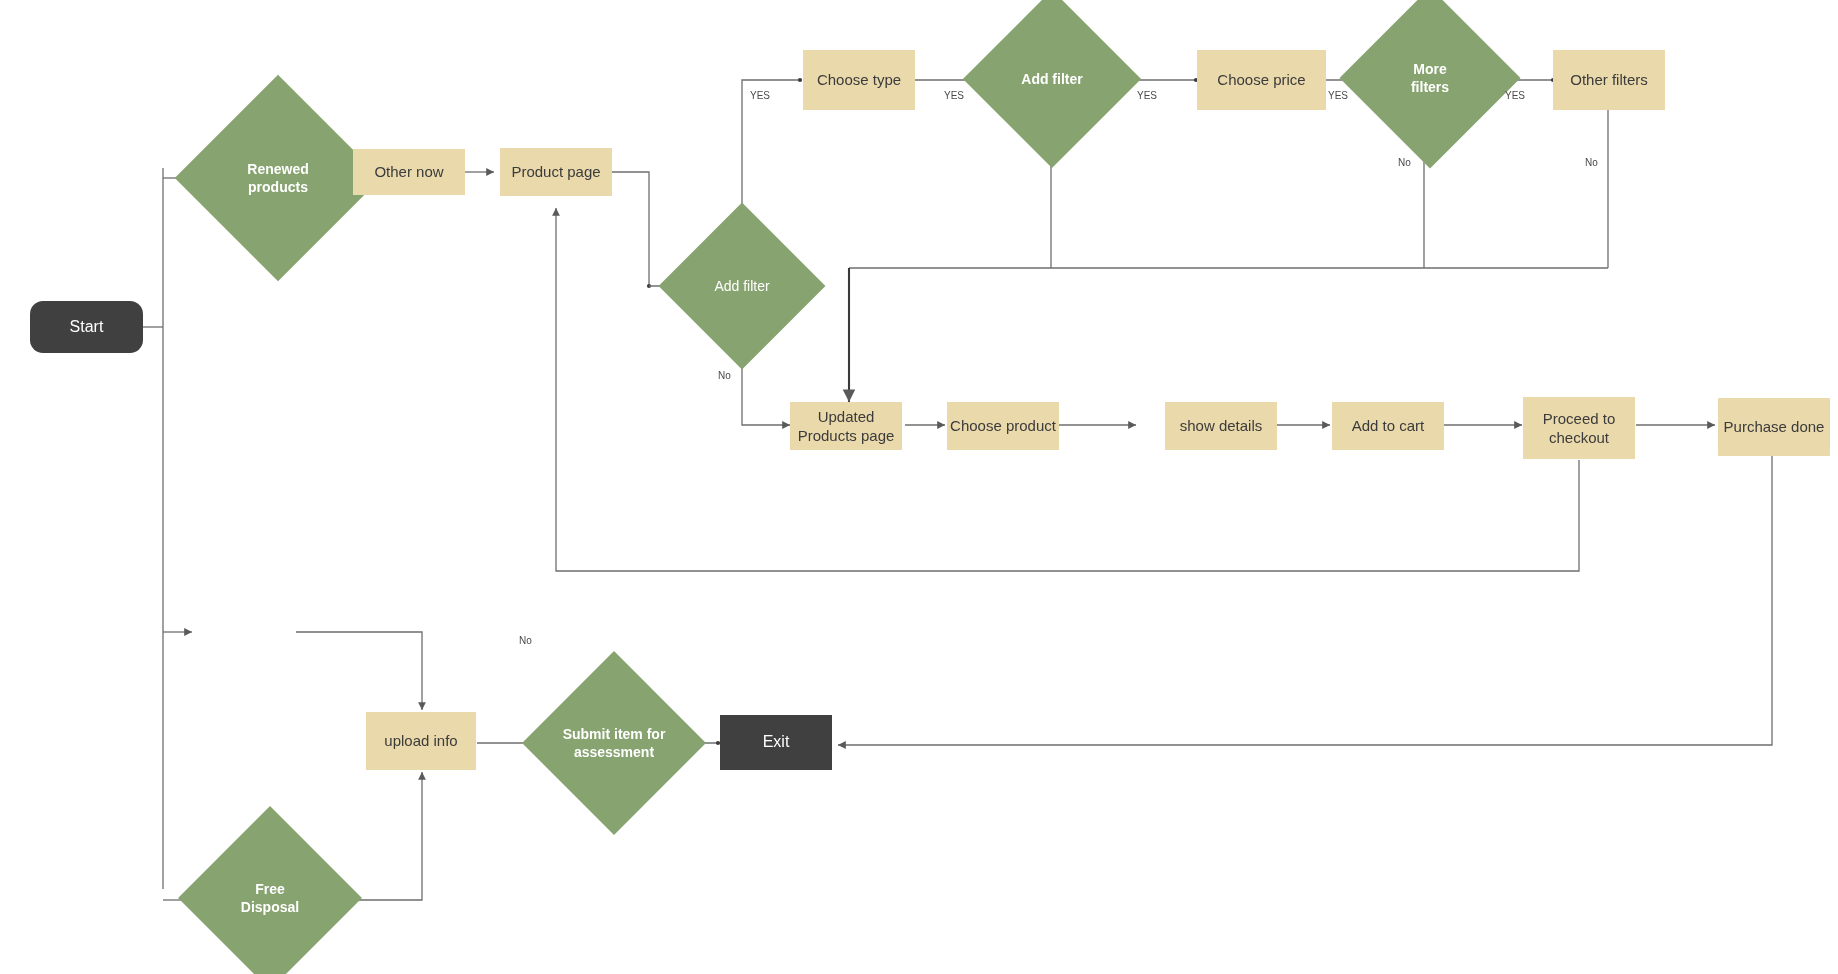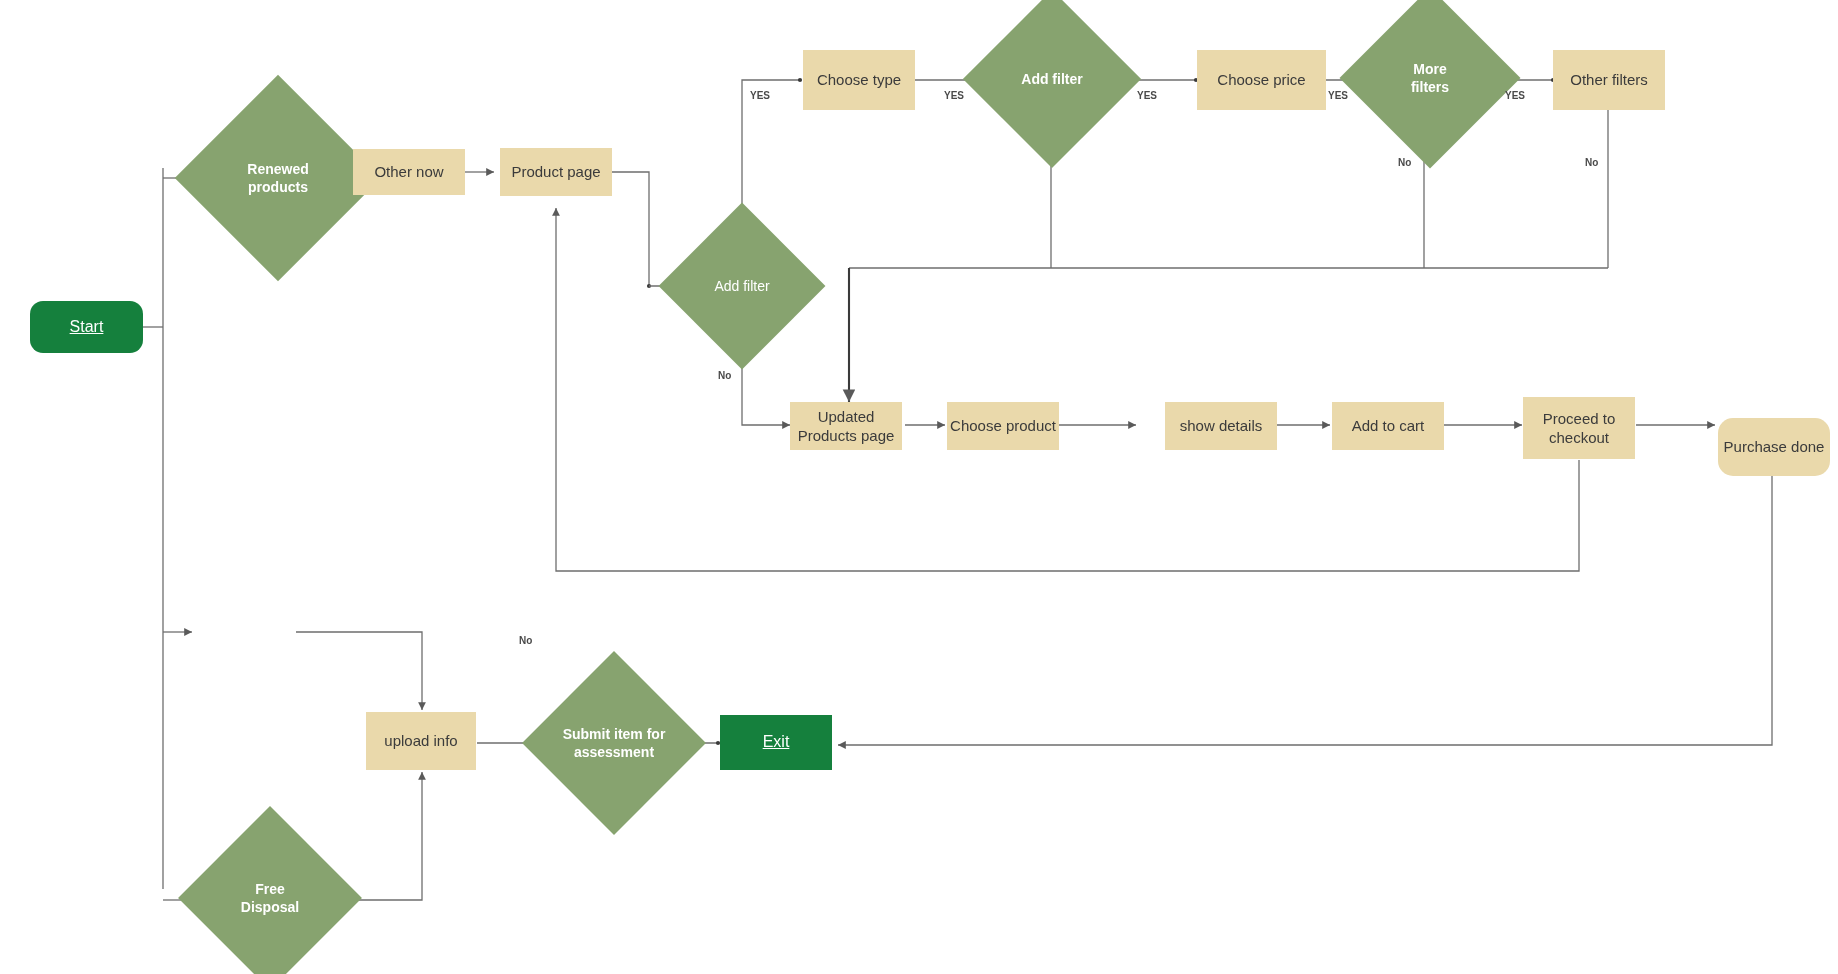--- a/index.html
+++ b/index.html
@@ -29,26 +29,25 @@
     align-items: center;
     justify-content: center;
     text-align: center;
     line-height: 1.28;
   }
   .node-process {
     background: #ead9ab;
     color: #3b3b3b;
     font-size: 15px;
   }
-  .node-process.rounded { border-radius: 15px; margin-top: 20px; }
+  .node-process.rounded { border-radius: 1px; }
   .node-terminal {
-    background: #15803d;
+    background: #404040;
     color: #ffffff;
     font-size: 16px;
-    text-decoration: underline;
   }
   .node-terminal.rounded { border-radius: 13px; }
   .diamond-wrap {
     position: absolute;
   }
   .diamond-shape {
     position: absolute;
     left: 0; top: 0;
     width: 100%;
     height: 100%;
@@ -77,21 +76,20 @@
   }
   .diamond-label.plain {
     font-weight: 400;
     font-size: 14px;
   }
   .edge-label {
     position: absolute;
     font-size: 10px;
     color: #4a4a4a;
     white-space: nowrap;
-    font-weight: bold;
   }
 </style>
 </head>
 <body>
 
 <div id="canvas">
 
   <svg class="edges" viewBox="0 0 1838 974" xmlns="http://www.w3.org/2000/svg">
     <defs>
       <marker id="arrow" markerWidth="7" markerHeight="7" refX="6" refY="3" orient="auto" markerUnits="strokeWidth">

